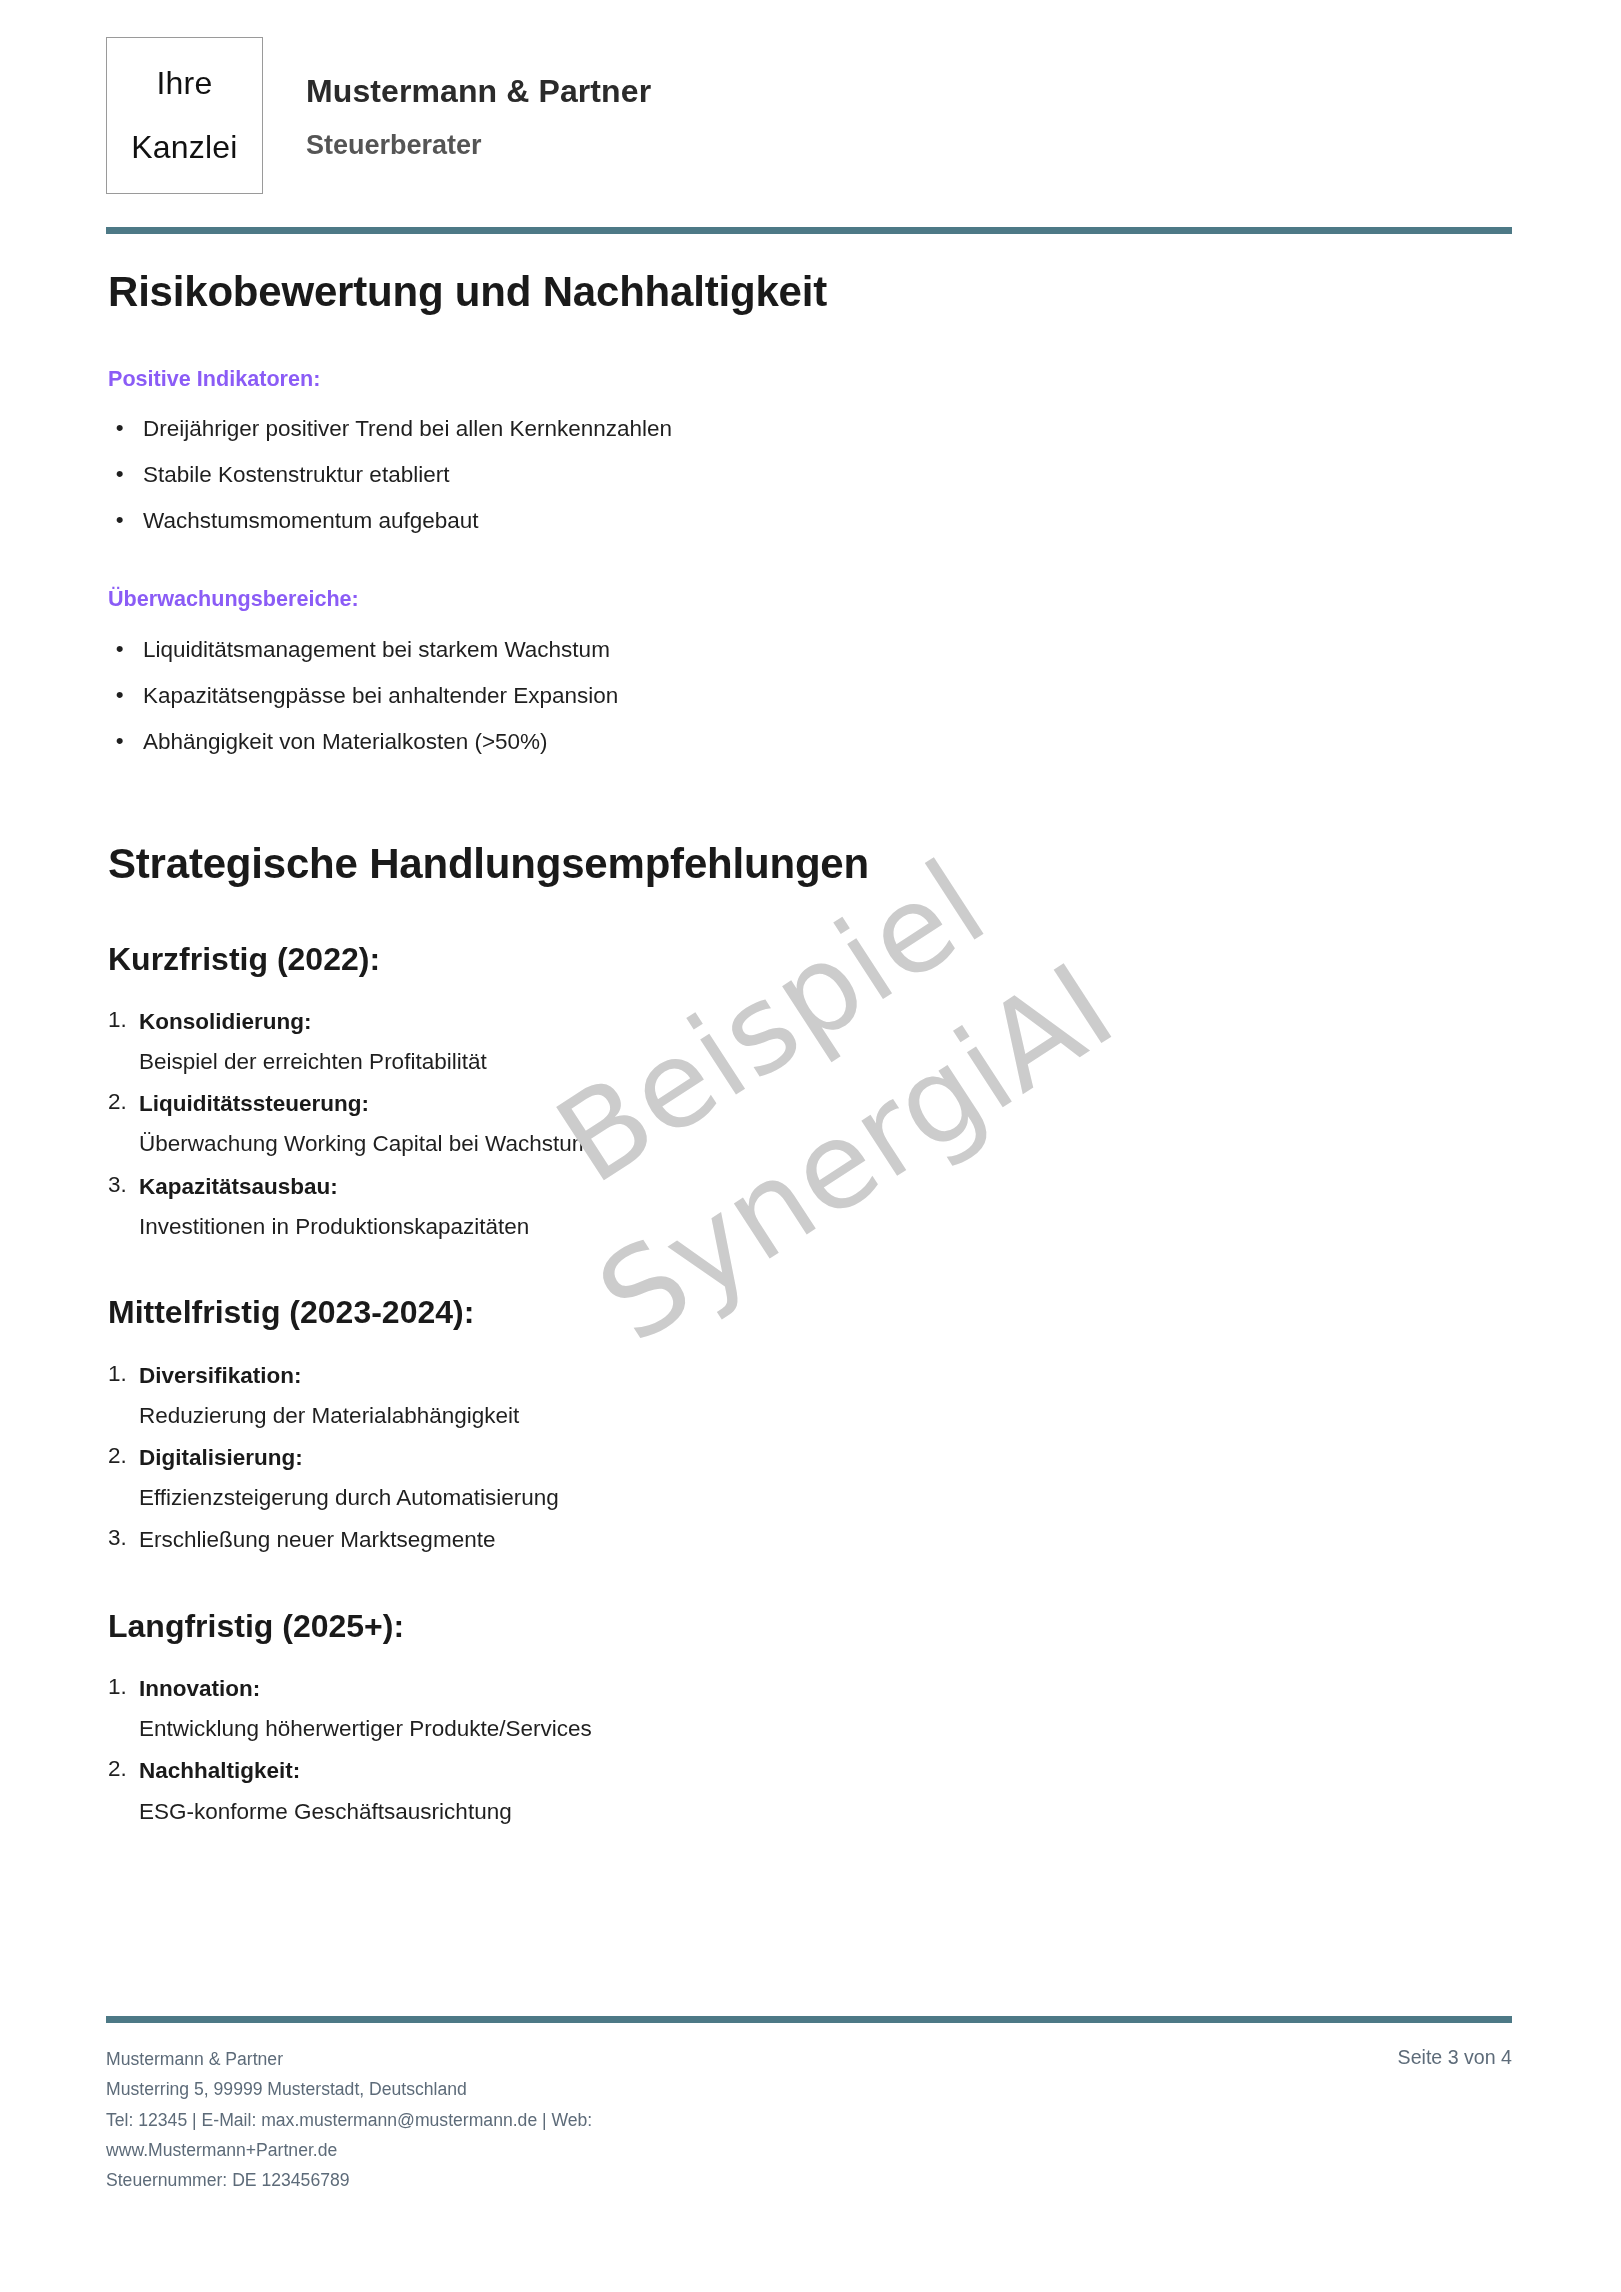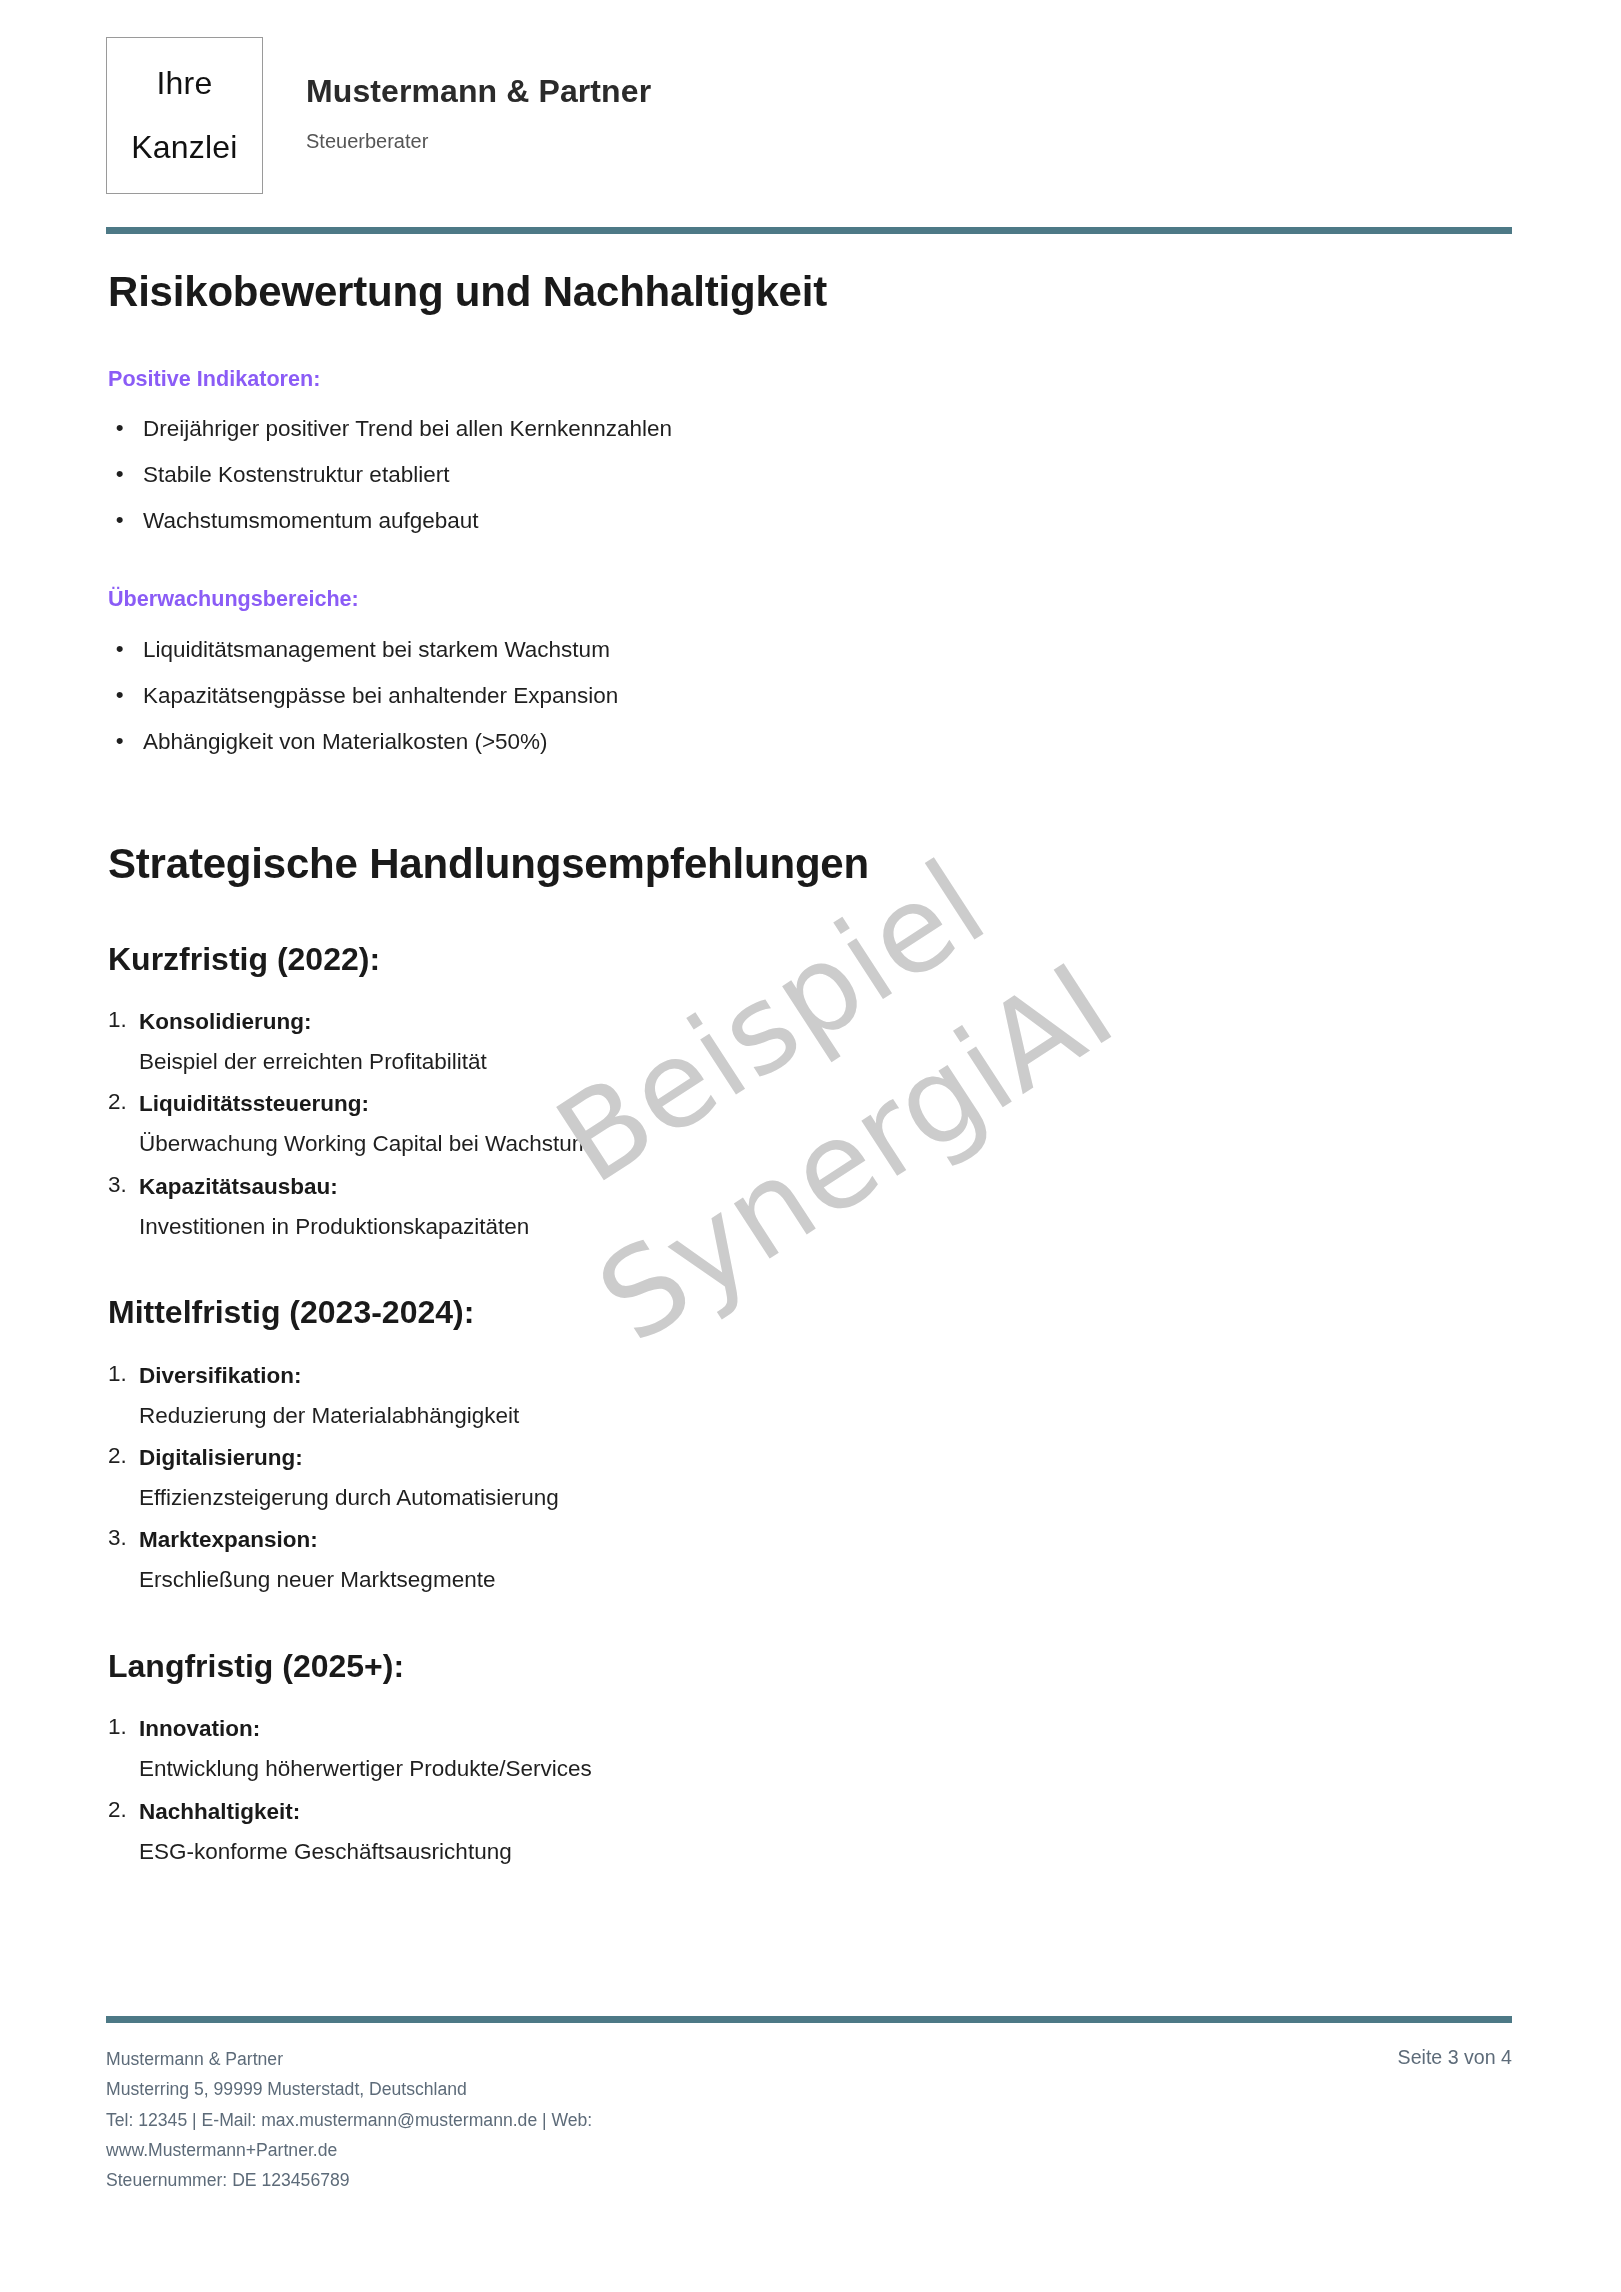--- a/index.html
+++ b/index.html
@@ -88,22 +88,22 @@
   }
   .firm-name {
     font-size: 32px;
     font-weight: 700;
     color: #2b2b2b;
     letter-spacing: 0.1px;
     line-height: 1.2;
   }
   .firm-sub {
     margin-top: 18.6px;
-    font-size: 20px;
-    font-weight: 400;
+    font-size: 27px;
+    font-weight: 700;
     color: #555555;
     line-height: 1.2;
   }
 
   
   .rule {
     position: absolute;
     left: 106px;
     width: 1406px;
     height: 6.9px;
@@ -301,21 +301,20 @@
     <ol class="numbered">
       <li>
         <span class="rec-title">Diversifikation:</span>
         <span class="rec-desc">Reduzierung der Materialabhängigkeit</span>
       </li>
       <li>
         <span class="rec-title">Digitalisierung:</span>
         <span class="rec-desc">Effizienzsteigerung durch Automatisierung</span>
       </li>
       <li>
-        <span class="rec-title">Marktexpansion:</span>
         <span class="rec-desc">Erschließung neuer Marktsegmente</span>
       </li>
     </ol>
 
     <h2 class="sub-title">Langfristig (2025+):</h2>
     <ol class="numbered">
       <li>
         <span class="rec-title">Innovation:</span>
         <span class="rec-desc">Entwicklung höherwertiger Produkte/Services</span>
       </li>

